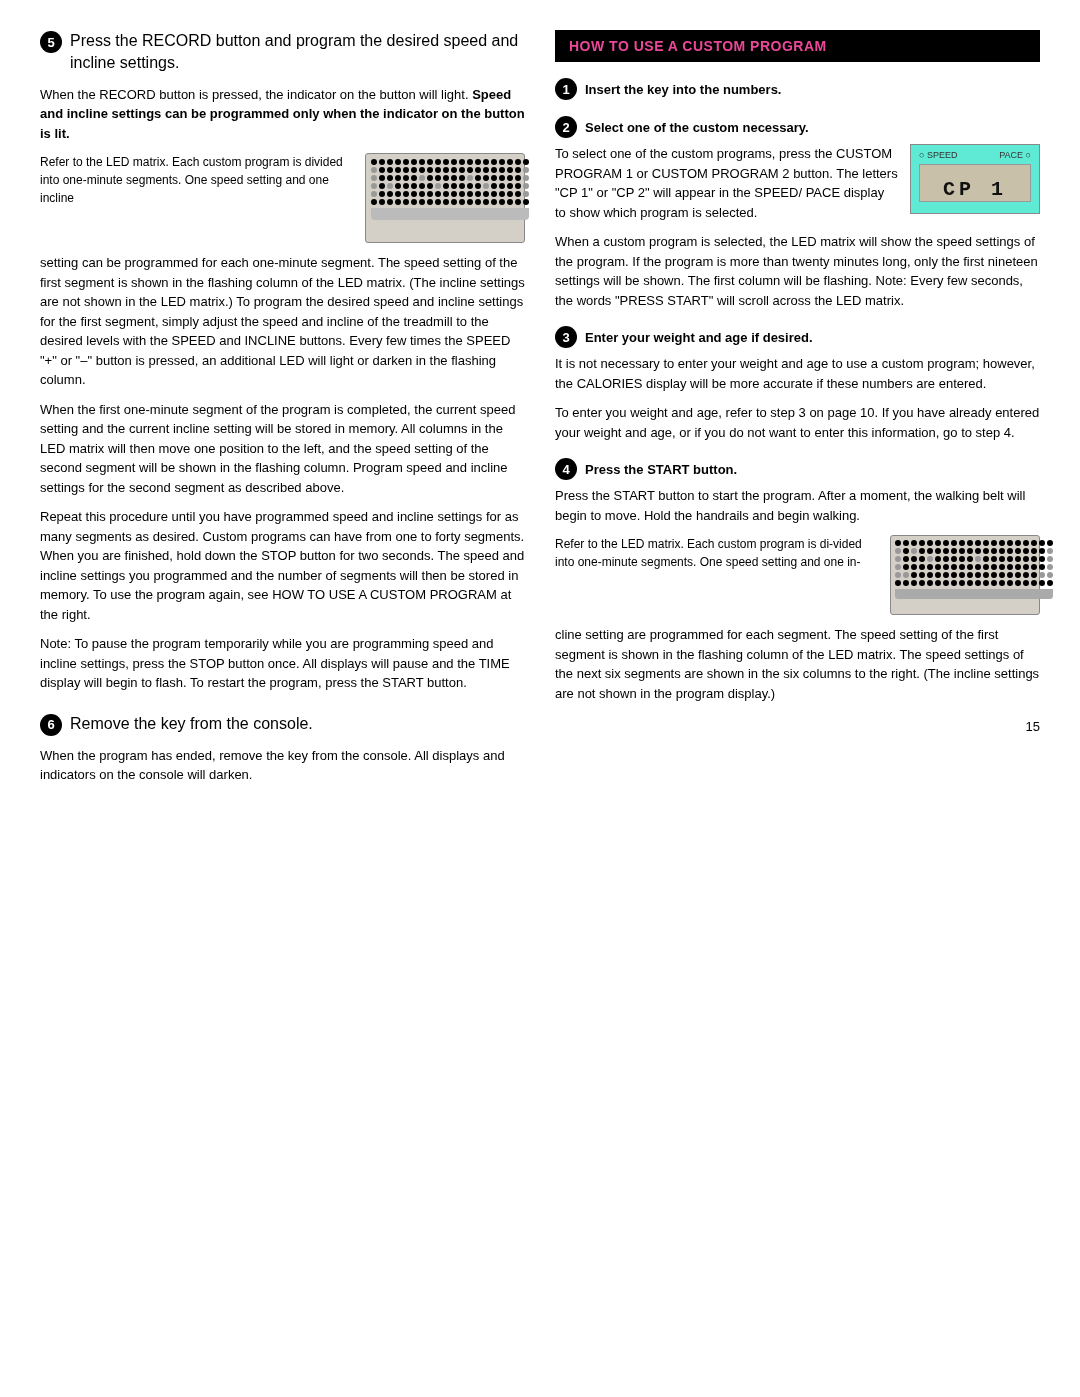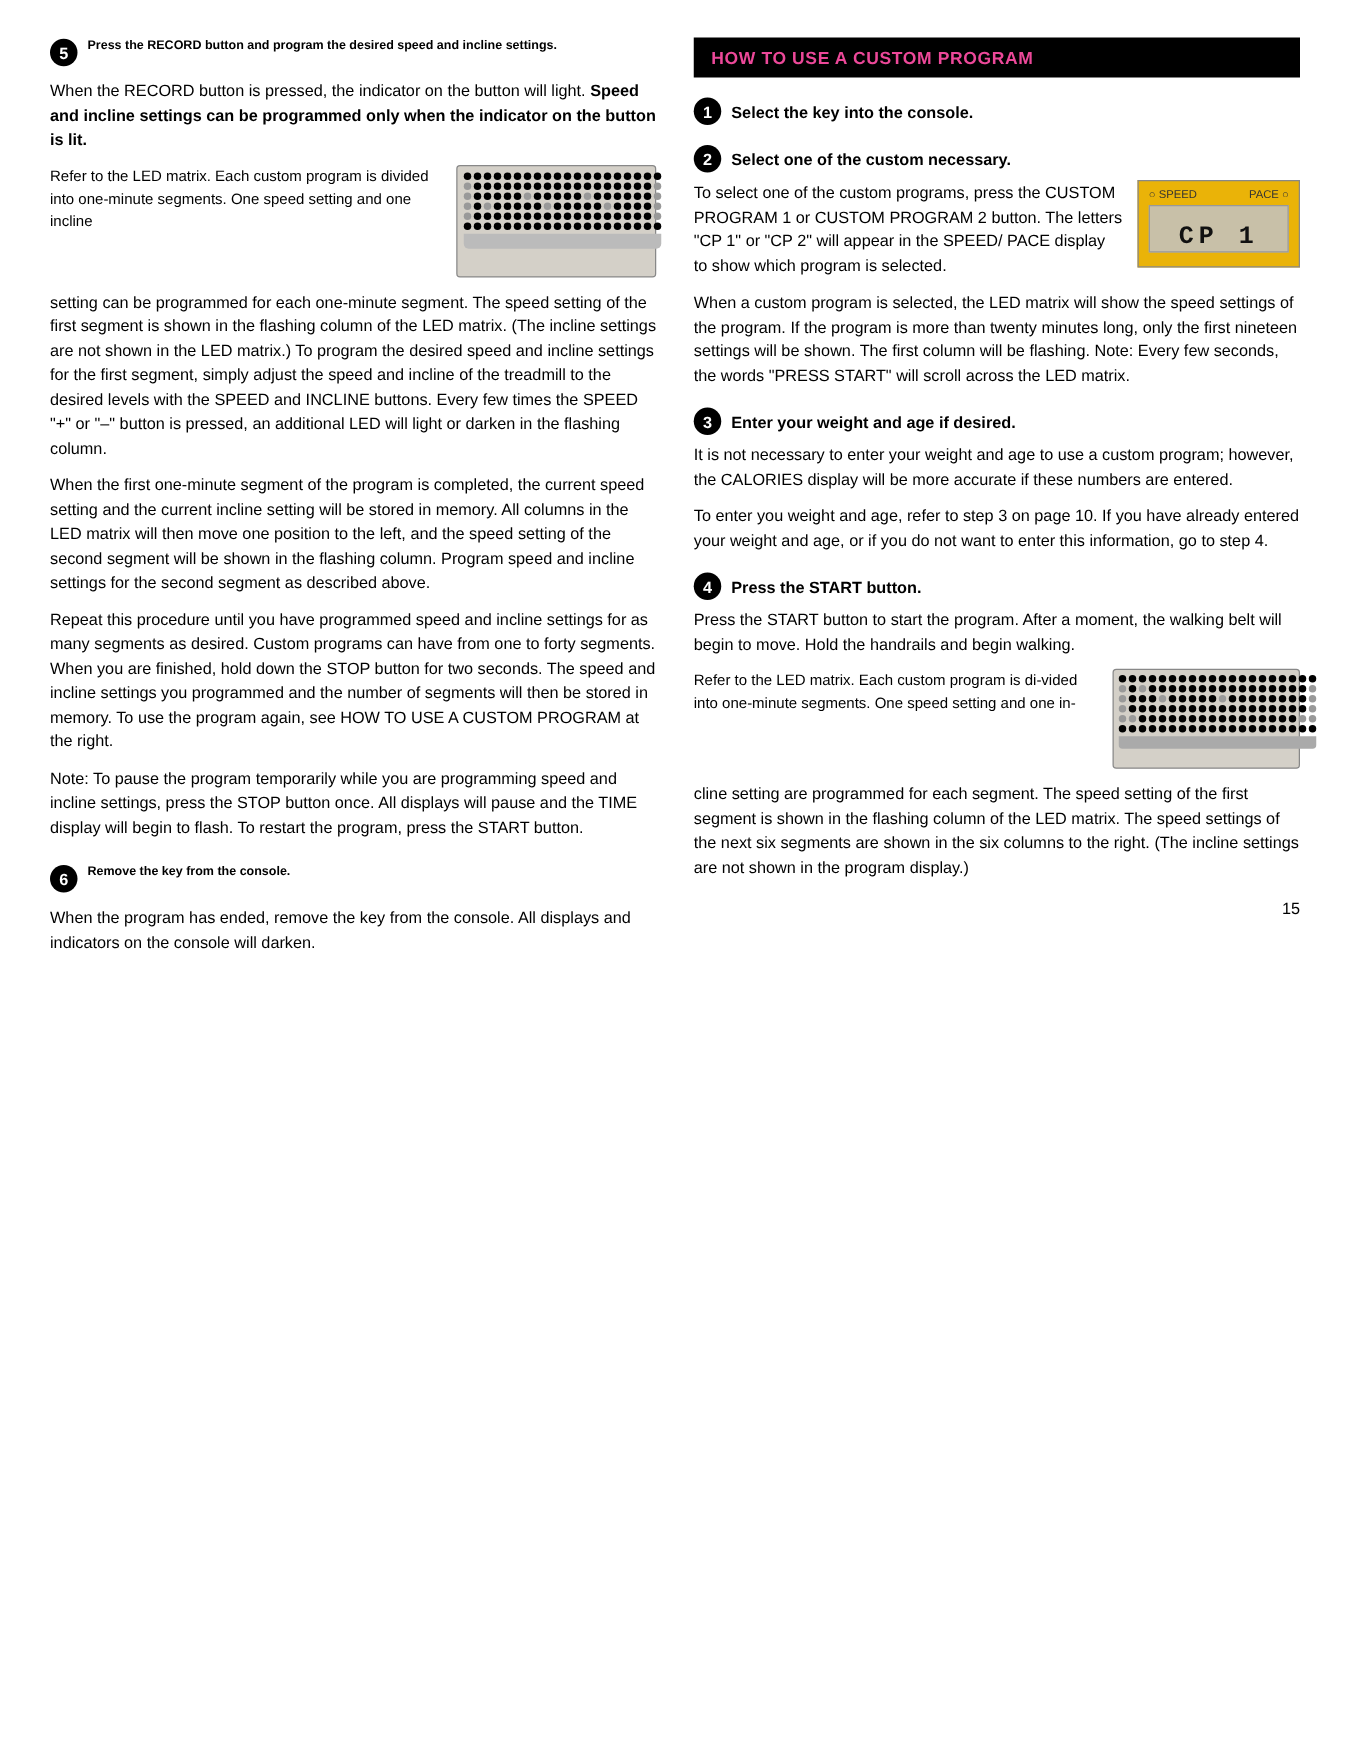--- a/index.html
+++ b/index.html
@@ -40,22 +40,22 @@
       color: #fff;
       font-size: 13px;
       font-weight: bold;
       display: flex;
       align-items: center;
       justify-content: center;
       flex-shrink: 0;
       margin-top: 1px;
     }
     .step5-title {
-      font-weight: bold;
-      font-size: 10px;
+      font-weight: normal;
+      font-size: 16px;
       line-height: 1.4;
     }
 
     p {
       line-height: 1.5;
       margin-bottom: 10px;
       font-size: 13px;
     }
     .bold { font-weight: bold; }
 
@@ -101,21 +101,21 @@
     .led-dot.lit {
       background: #000;
     }
     .led-dot.dim {
       background: #999;
     }
 
     
     .console-display {
       border: 1px solid #888;
-      background: #eab308;
+      background: #5eead4;
       width: 130px;
       height: 70px;
       position: relative;
       padding: 5px 8px;
       margin-left: auto;
     }
     .console-labels {
       display: flex;
       justify-content: space-between;
       font-size: 9px;
@@ -414,21 +414,21 @@
 
   </div>
 
   <div class="right-column">
 
     <div class="section-header-box">HOW TO USE A CUSTOM PROGRAM</div>
 
     <div class="right-step">
       <div class="right-step-header">
         <div class="right-step-number">1</div>
-        <div class="right-step-title">Select the key into the console.</div>
+        <div class="right-step-title">Insert the key into the numbers.</div>
       </div>
     </div>
 
     <div class="right-step">
       <div class="right-step-header">
         <div class="right-step-number">2</div>
         <div class="right-step-title">Select one of the custom necessary.</div>
       </div>
       <div class="step2-content">
         <div class="step2-text">To select one of the custom programs, press the CUSTOM PROGRAM 1 or CUSTOM PROGRAM 2 button. The letters "CP 1" or "CP 2" will appear in the SPEED/ PACE display to show which program is selected.</div>

